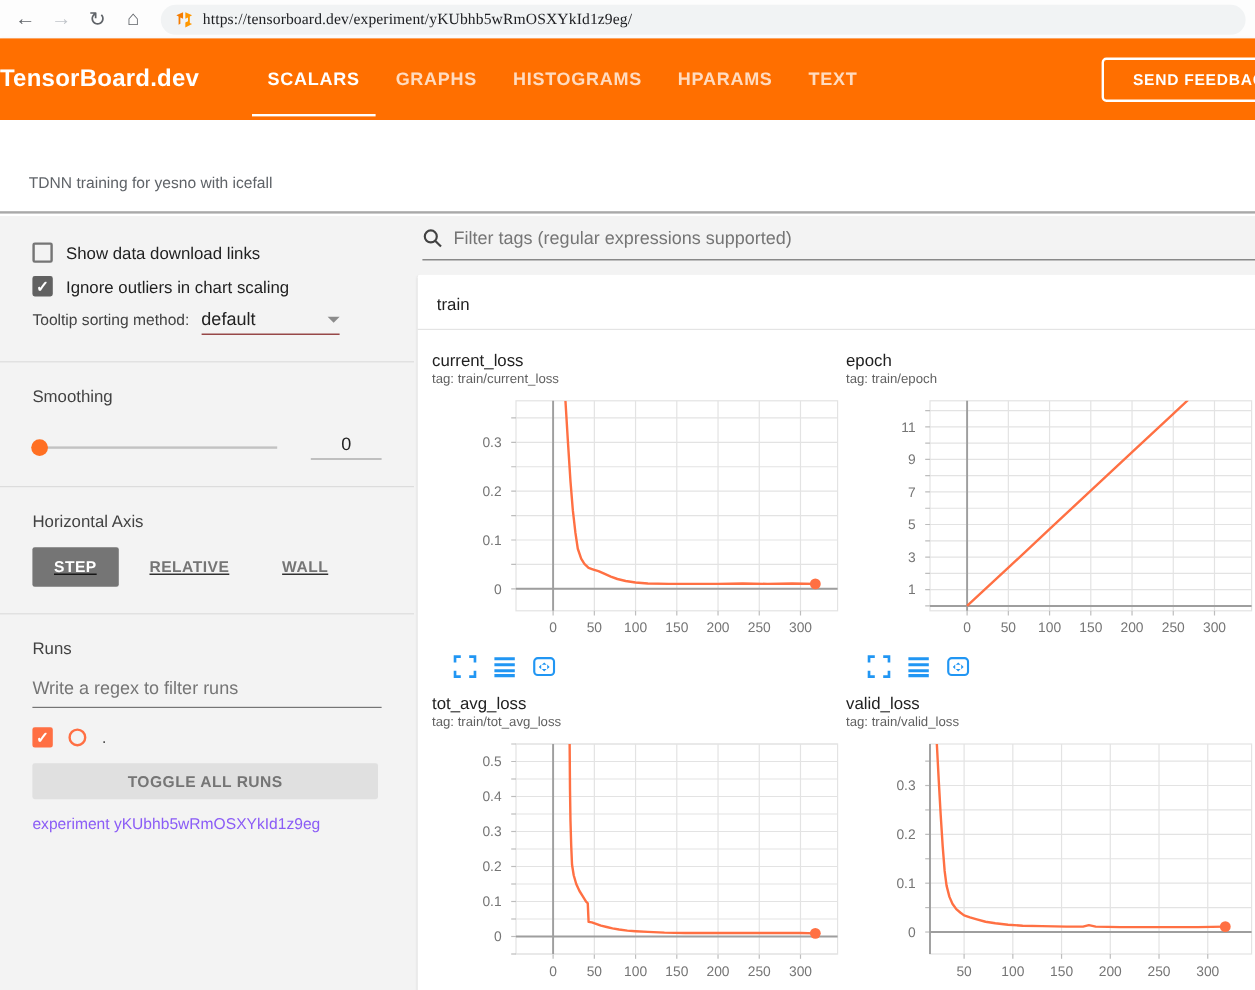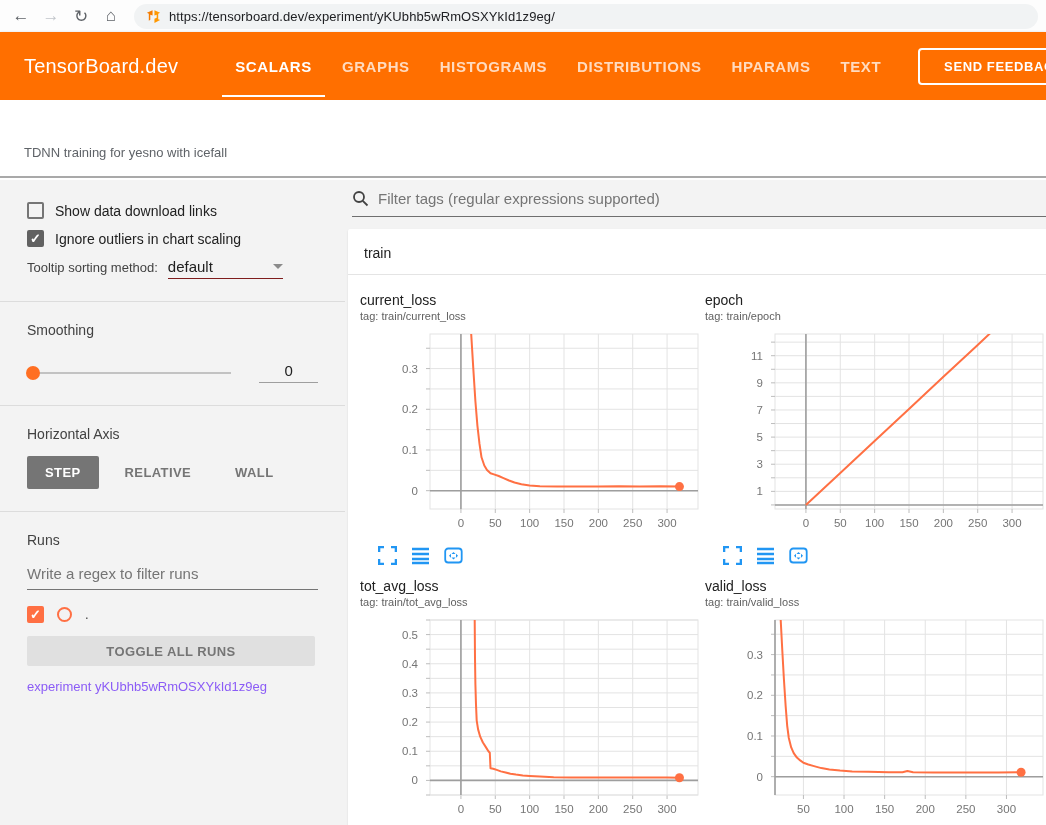--- a/index.html
+++ b/index.html
@@ -8,27 +8,27 @@
   .page { position:relative; width:1046px; height:825px; overflow:hidden; }
 
   
   .browser-bar { position:absolute; left:0; top:0; width:1046px; height:32px;
     background:#fdfdfd; display:flex; align-items:center; padding:0 8px; }
   .nav-btn { width:26px; height:26px; display:flex; align-items:center; justify-content:center;
     font-size:17px; color:#5f6368; margin-right:4px; border-radius:50%; }
   .nav-btn.disabled { color:#c1c5ca; }
   .url-pill { flex:1; height:25px; margin-left:6px; background:#f1f3f4; border-radius:13px;
     display:flex; align-items:center; padding:0 12px; }
-  .url-text { font-size:13px; color:#202124; margin-left:8px; letter-spacing:0.1px; }
+  .url-text { font-size:13px; color:#202124; margin-left:8px; letter-spacing:0.1px;font-family:Liberation Serif, serif; }
   .favicon { width:15px; height:15px; flex:0 0 auto; }
 
   
   .app-header { position:absolute; left:0; top:32px; width:1046px; height:68px;
     background:#ff6f00; display:flex; align-items:center; box-shadow:0 1px 3px rgba(0,0,0,.25); }
-  .logo { color:#fff; font-size:20px; font-weight:400; margin-left:24px; letter-spacing:0.2px; }
+  .logo { color:#fff; font-size:20px; font-weight:700; letter-spacing:0.2px; }
   .tabs { display:flex; height:100%; margin-left:42px; align-items:stretch; }
   .tab { position:relative; display:flex; align-items:center; padding:0 15px;
     color:rgba(255,255,255,0.75); font-size:15px; font-weight:700; letter-spacing:0.6px; cursor:pointer; }
   .tab.active { color:#fff; }
   .tab.active::after { content:""; position:absolute; left:2px; right:2px; bottom:3px; height:2px; background:#fff; }
   .feedback-btn { position:absolute; left:918px; top:16px; width:172px; height:37px;
     border:2px solid #fff; border-radius:4px; color:#fff; background:transparent;
     font-size:13px; font-weight:700; letter-spacing:0.6px; text-align:center; line-height:33px; white-space:nowrap; overflow:hidden; }
 
   
@@ -55,21 +55,21 @@
   .select-value { font-size:15px; color:#212121; }
   .caret { width:0; height:0; border-left:5px solid transparent; border-right:5px solid transparent;
     border-top:5px solid #8b8b8b; margin-left:18px; }
   .divider { height:1px; background:#dcdcdc; margin:22px -27px 0; }
   .section-label { font-size:14px; color:#424242; margin-top:20px; }
   .slider-row { display:flex; align-items:center; margin-top:24px; }
   .slider-track { position:relative; width:208px; height:2px; background:#c2c2c2; }
   .slider-thumb { position:absolute; left:-1px; top:-6px; width:14px; height:14px; border-radius:50%; background:#ff6f22; }
   .slider-value { margin-left:28px; width:60px; text-align:center; font-size:15px; color:#212121;
     border-bottom:1px solid #9e9e9e; padding-bottom:3px; }
-  .axis-btns { display:flex; align-items:center; margin-top:14px; }
+  .axis-btns { display:flex; align-items:center; margin-top:14px;text-decoration:underline; }
   .axis-btn { font-size:13px; font-weight:700; letter-spacing:0.4px; color:#757575; padding:9px 18px;
     border-radius:2px; background:transparent; border:none; margin-right:8px; }
   .axis-btn.active { background:#757575; color:#fff; }
   .runs-filter { margin-top:17px; border-bottom:1px solid #757575; padding-bottom:6px; }
   .runs-filter span { font-size:15px; color:#757575; }
   .run-row { display:flex; align-items:center; margin-top:16px; }
   .run-swatch { width:15px; height:15px; border-radius:50%; border:2px solid #ff6f43; margin-left:13px; flex:0 0 auto; }
   .run-name { font-size:13px; color:#424242; margin-left:13px; }
   .toggle-btn { margin-top:13px; width:288px; height:30px; background:#e0e0e0; border:none; border-radius:2px;
     font-size:13px; font-weight:700; letter-spacing:0.4px; color:#757575; }
@@ -110,21 +110,20 @@
       <span class="url-text">https://tensorboard.dev/experiment/yKUbhb5wRmOSXYkId1z9eg/</span>
     </div>
   </div>
 
   <div class="app-header">
     <div class="logo">TensorBoard.dev</div>
     <div class="tabs">
       <div class="tab active">SCALARS</div>
       <div class="tab">GRAPHS</div>
       <div class="tab">HISTOGRAMS</div>
-      <div class="tab">DISTRIBUTIONS</div>
       <div class="tab">HPARAMS</div>
       <div class="tab">TEXT</div>
     </div>
     <div class="feedback-btn">SEND FEEDBACK</div>
   </div>
 
   <div class="subtitle-band">
     <div class="subtitle">TDNN training for yesno with icefall</div>
   </div>
 

